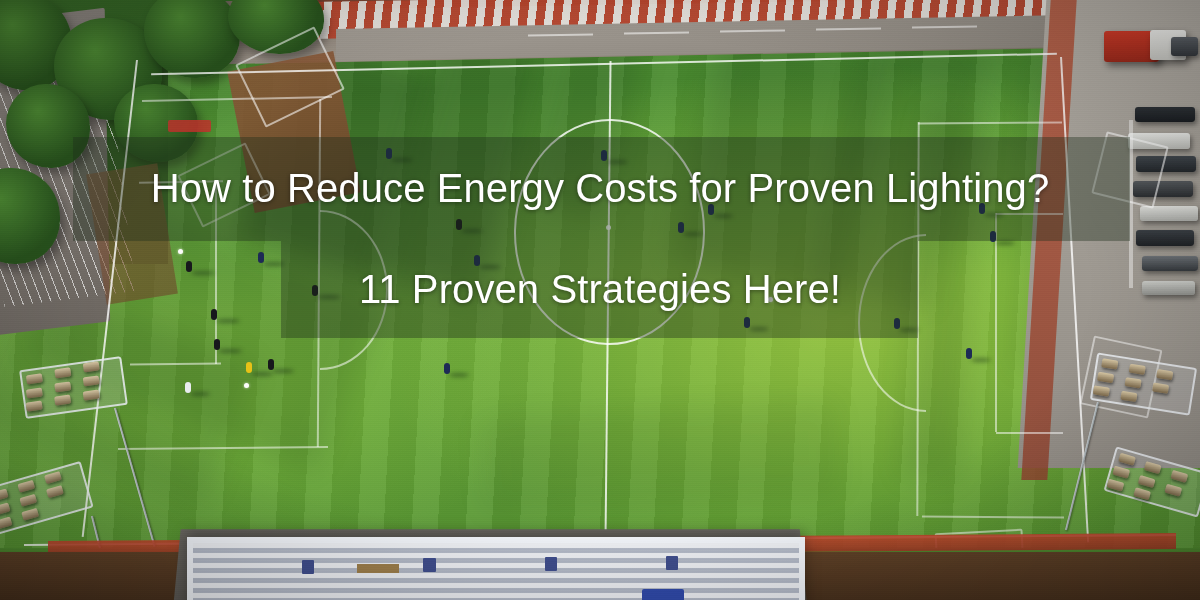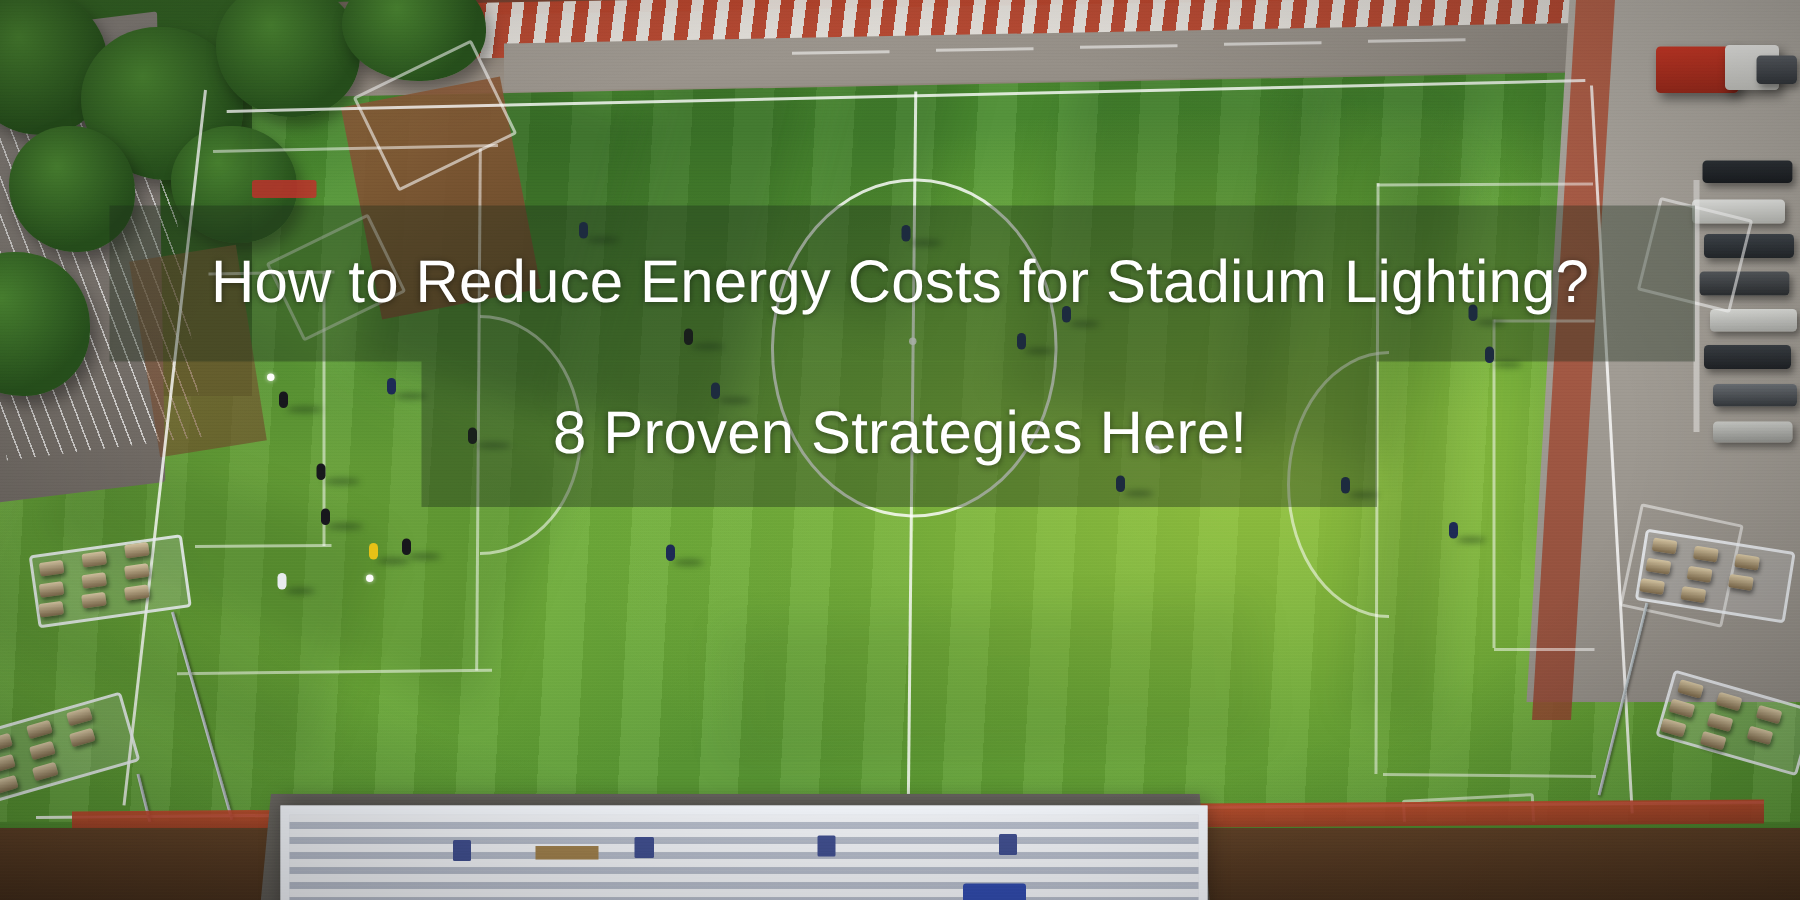--- a/index.html
+++ b/index.html
@@ -429,17 +429,17 @@
       <div style="position:absolute;left:27%;top:22%;width:7%;height:9%;background:#9a7c4a;"></div>
     </div>
 
     <div class="grain"></div>
     <div class="vignette"></div>
   </div>
 
   <div class="overlay-top"></div>
   <div class="overlay-bottom"></div>
 
-  <div class="headline">How to Reduce Energy Costs for Stadium Lighting?</div>
-
-  <div class="subline">8 Proven Strategies Here!</div>
+  <div class="headline">How to Reduce Energy Costs for Proven Lighting?</div>
+
+  <div class="subline">11 Proven Strategies Here!</div>
 
 </div>
 
 </body></html>

